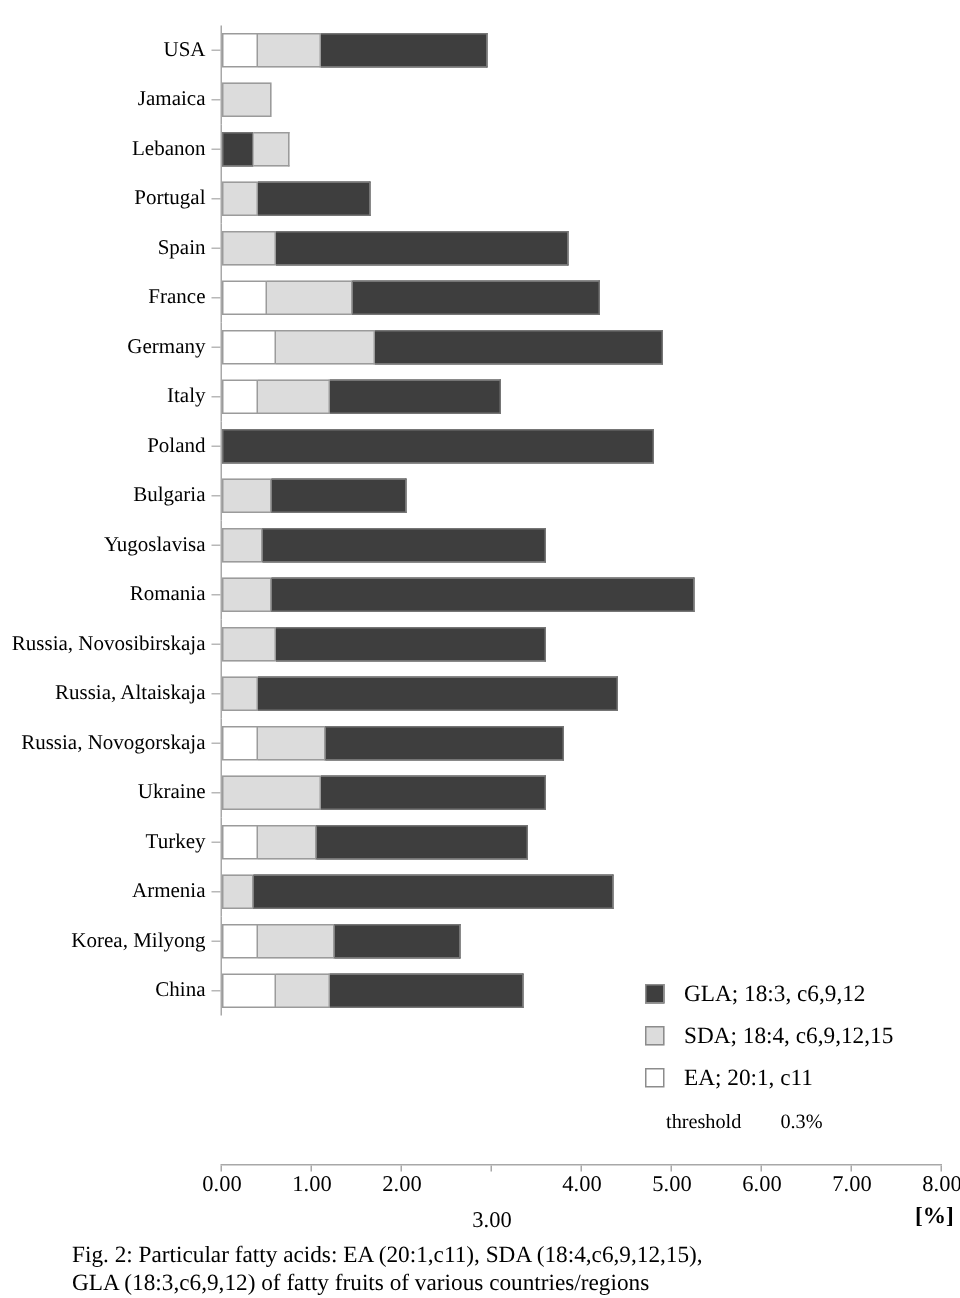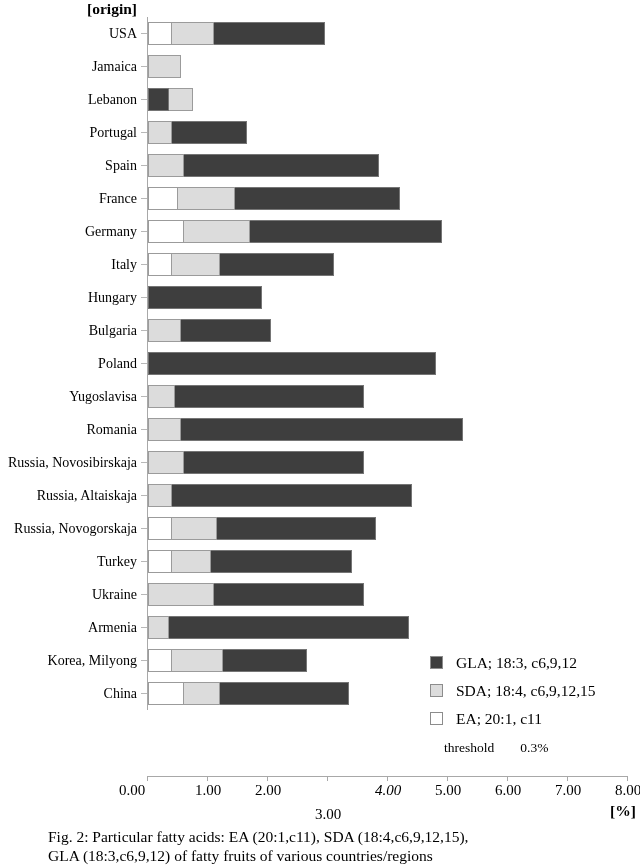--- a/index.html
+++ b/index.html
@@ -44,21 +44,20 @@
 
   
   .caption{position:absolute;left:48px;top:828px;width:584px;font-weight:normal;
     font-size:15.5px;line-height:1.22;}
 </style>
 </head>
 <body>
 
 <div class="figure">
 
-  <div class="origin-label">[origin]</div>
 
   <div class="rows">
       <div class="row">
         <div class="rowlabel">USA</div>
         <div class="cat-tick"></div>
         <div class="bar-area">
           <div class="bar">
             <div class="seg" style="width: 24px; background: rgb(255, 255, 255);"></div>
             <div class="seg" style="width: 42px; background: rgb(220, 220, 220);"></div>
             <div class="seg seg-gla" style="width: 111px; background: rgb(62, 62, 62);"></div>
@@ -131,48 +130,39 @@
         <div class="cat-tick"></div>
         <div class="bar-area">
           <div class="bar">
             <div class="seg" style="width: 24px; background: rgb(255, 255, 255);"></div>
             <div class="seg" style="width: 48px; background: rgb(220, 220, 220);"></div>
             <div class="seg seg-gla" style="width: 114px; background: rgb(62, 62, 62);"></div>
           </div>
         </div>
       </div>
       <div class="row">
-        <div class="rowlabel">Hungary</div>
-        <div class="cat-tick"></div>
-        <div class="bar-area">
-          <div class="bar">
-            <div class="seg seg-gla" style="width: 114px; background: rgb(62, 62, 62);"></div>
+        <div class="rowlabel">Poland</div>
+        <div class="cat-tick"></div>
+        <div class="bar-area">
+          <div class="bar">
+            <div class="seg seg-gla" style="width: 288px; background: rgb(62, 62, 62);"></div>
           </div>
         </div>
       </div>
       <div class="row">
         <div class="rowlabel">Bulgaria</div>
         <div class="cat-tick"></div>
         <div class="bar-area">
           <div class="bar">
             <div class="seg" style="width: 33px; background: rgb(220, 220, 220);"></div>
             <div class="seg seg-gla" style="width: 90px; background: rgb(62, 62, 62);"></div>
           </div>
         </div>
       </div>
       <div class="row">
-        <div class="rowlabel">Poland</div>
-        <div class="cat-tick"></div>
-        <div class="bar-area">
-          <div class="bar">
-            <div class="seg seg-gla" style="width: 288px; background: rgb(62, 62, 62);"></div>
-          </div>
-        </div>
-      </div>
-      <div class="row">
         <div class="rowlabel">Yugoslavisa</div>
         <div class="cat-tick"></div>
         <div class="bar-area">
           <div class="bar">
             <div class="seg" style="width: 27px; background: rgb(220, 220, 220);"></div>
             <div class="seg seg-gla" style="width: 189px; background: rgb(62, 62, 62);"></div>
           </div>
         </div>
       </div>
       <div class="row">
@@ -210,37 +200,37 @@
         <div class="cat-tick"></div>
         <div class="bar-area">
           <div class="bar">
             <div class="seg" style="width: 24px; background: rgb(255, 255, 255);"></div>
             <div class="seg" style="width: 45px; background: rgb(220, 220, 220);"></div>
             <div class="seg seg-gla" style="width: 159px; background: rgb(62, 62, 62);"></div>
           </div>
         </div>
       </div>
       <div class="row">
+        <div class="rowlabel">Ukraine</div>
+        <div class="cat-tick"></div>
+        <div class="bar-area">
+          <div class="bar">
+            <div class="seg" style="width: 66px; background: rgb(220, 220, 220);"></div>
+            <div class="seg seg-gla" style="width: 150px; background: rgb(62, 62, 62);"></div>
+          </div>
+        </div>
+      </div>
+      <div class="row">
         <div class="rowlabel">Turkey</div>
         <div class="cat-tick"></div>
         <div class="bar-area">
           <div class="bar">
             <div class="seg" style="width: 24px; background: rgb(255, 255, 255);"></div>
             <div class="seg" style="width: 39px; background: rgb(220, 220, 220);"></div>
             <div class="seg seg-gla" style="width: 141px; background: rgb(62, 62, 62);"></div>
-          </div>
-        </div>
-      </div>
-      <div class="row">
-        <div class="rowlabel">Ukraine</div>
-        <div class="cat-tick"></div>
-        <div class="bar-area">
-          <div class="bar">
-            <div class="seg" style="width: 66px; background: rgb(220, 220, 220);"></div>
-            <div class="seg seg-gla" style="width: 150px; background: rgb(62, 62, 62);"></div>
           </div>
         </div>
       </div>
       <div class="row">
         <div class="rowlabel">Armenia</div>
         <div class="cat-tick"></div>
         <div class="bar-area">
           <div class="bar">
             <div class="seg" style="width: 21px; background: rgb(220, 220, 220);"></div>
             <div class="seg seg-gla" style="width: 240px; background: rgb(62, 62, 62);"></div>
@@ -267,29 +257,29 @@
             <div class="seg" style="width: 36px; background: rgb(220, 220, 220);"></div>
             <div class="seg seg-gla" style="width: 129px; background: rgb(62, 62, 62);"></div>
           </div>
         </div>
       </div>
     </div>
 
   <div class="x-axis-line"></div>
   <div id="xticks">
       <div class="x-tick" style="left: 147px;"></div>
-      <div class="x-tick-label" style="left: 132px; text-align: right;">0.00</div>
+      <div class="x-tick-label" style="left: 148px; text-align: right;">0.00</div>
       <div class="x-tick" style="left: 207px;"></div>
       <div class="x-tick-label" style="left: 208px; text-align: right;">1.00</div>
       <div class="x-tick" style="left: 267px;"></div>
       <div class="x-tick-label" style="left: 268px;">2.00</div>
       <div class="x-tick" style="left: 327px;"></div>
       <div class="x-tick-label" style="left: 328px; margin-top: 24px;">3.00</div>
       <div class="x-tick" style="left: 387px;"></div>
-      <div class="x-tick-label" style="left: 388px; font-style: italic;">4.00</div>
+      <div class="x-tick-label" style="left: 388px;">4.00</div>
       <div class="x-tick" style="left: 447px;"></div>
       <div class="x-tick-label" style="left: 448px;">5.00</div>
       <div class="x-tick" style="left: 507px;"></div>
       <div class="x-tick-label" style="left: 508px;">6.00</div>
       <div class="x-tick" style="left: 567px;"></div>
       <div class="x-tick-label" style="left: 568px;">7.00</div>
       <div class="x-tick" style="left: 627px;"></div>
       <div class="x-tick-label" style="left: 628px;">8.00</div>
     </div>
 

